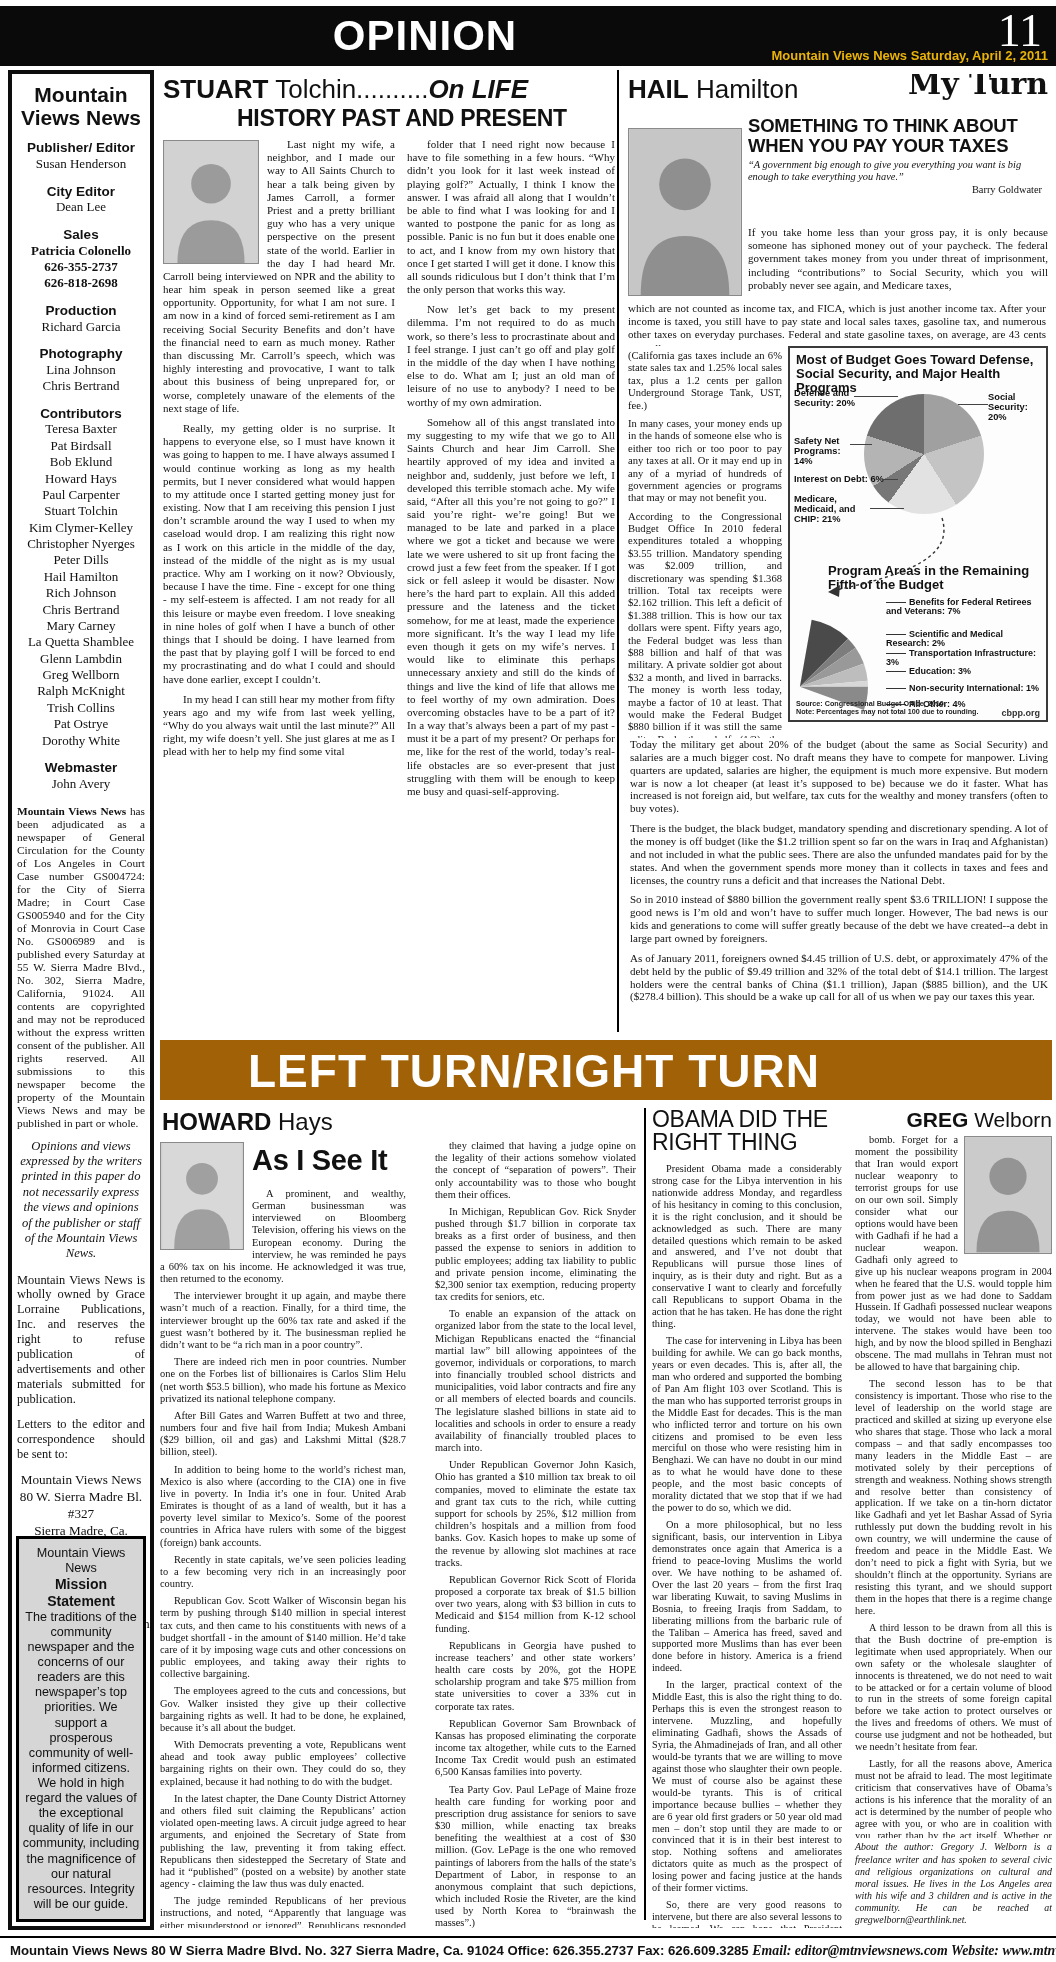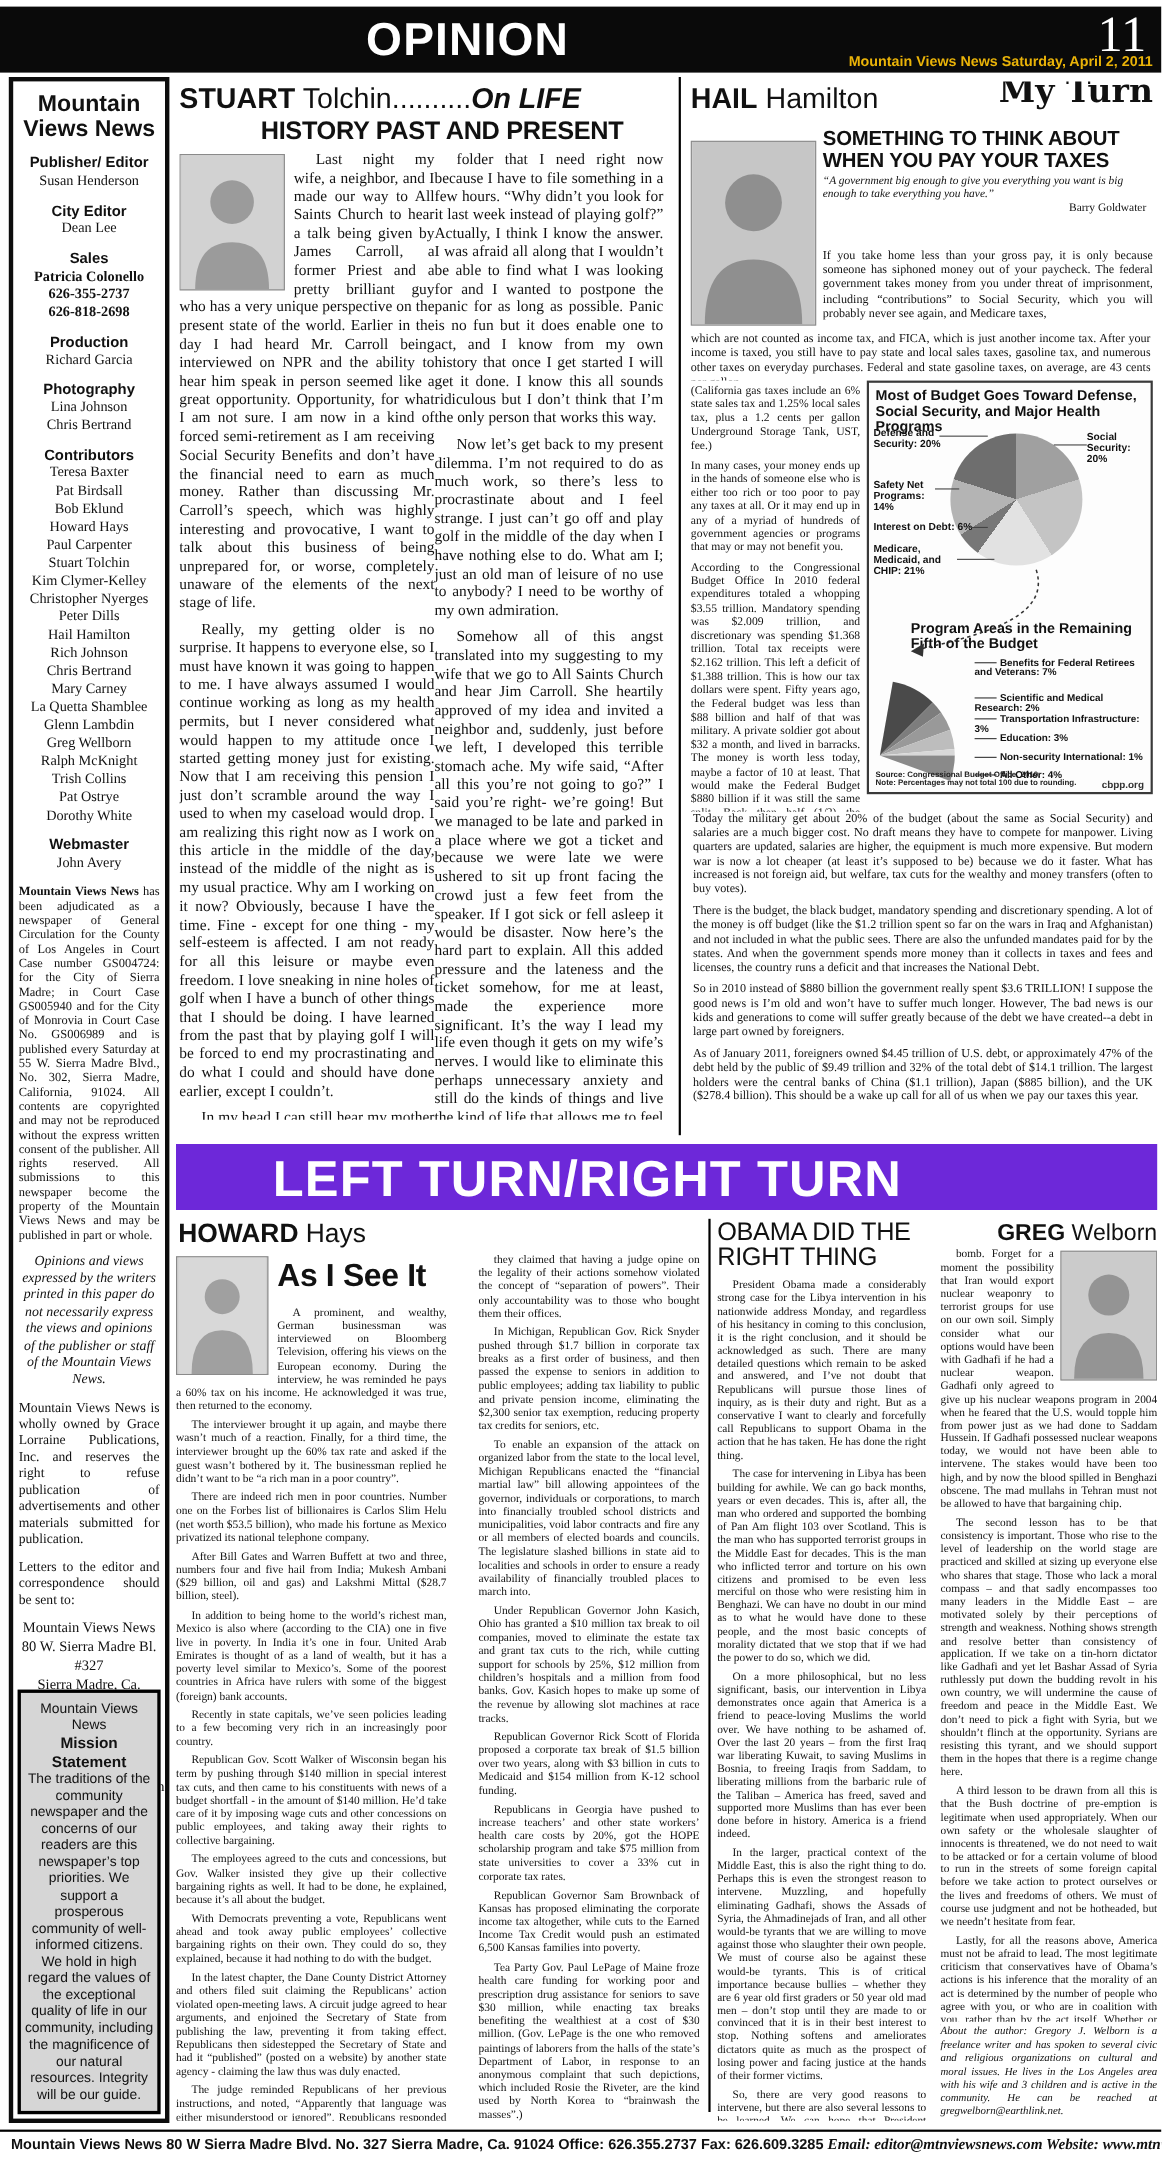--- a/index.html
+++ b/index.html
@@ -41,21 +41,21 @@
   .byl-l{font-family:"Liberation Sans",sans-serif;font-weight:400}
   .photo{background:#cfcfcf;border:1px solid #8a8a8a;overflow:hidden}
   .photo svg{display:block;width:100%;height:100%}
 
   
   #stuart{position:absolute;left:163px;top:74px;width:452px;height:958px;overflow:hidden}
   .st-byline{font-size:26px}
   .st-on{font-style:italic}
   .st-head{font-family:"Liberation Sans",sans-serif;font-weight:700;font-size:23px;letter-spacing:-.3px;
      margin:0 0 6px 74px}
-  .st-cols{display:flex;height:880px;overflow:hidden;font-size:14px;line-height:1.2}
+  .st-cols{display:flex;gap:12px;height:880px;overflow:hidden;font-size:11px;line-height:1.2}
   .st-c1{width:232px}.st-c2{width:208px}
   .ph-stuart{float:left;width:94px;height:122px;margin:2px 8px 4px 0}
 
   
   #hail{position:absolute;left:622px;top:74px;width:430px;height:960px;overflow:hidden}
   .hl-byline{position:absolute;left:6px;top:0;font-size:26px}
   .myturn{position:absolute;left:286px;top:-8px;font-family:"DejaVu Serif",serif;font-weight:700;font-size:30px}
   .ph-hail{position:absolute;left:6px;top:54px;width:112px;height:166px}
   .hl-right{position:absolute;left:126px;top:42px;width:300px}
   .hl-head{font-family:"Liberation Sans",sans-serif;font-weight:700;font-size:18.5px;line-height:1.06;letter-spacing:-.2px}
@@ -90,21 +90,21 @@
      font-weight:700;font-size:9px;line-height:1.05}
   .fan-lab::before{content:"";display:inline-block;width:20px;height:1px;background:#333;
      vertical-align:middle;margin-right:3px}
   .cb-src{position:absolute;left:6px;top:352px;width:200px;font-family:"Liberation Sans",sans-serif;
      font-weight:700;font-size:7.2px;line-height:1.18;color:#222}
   .cb-credit{position:absolute;right:6px;bottom:2px;font-family:"Liberation Sans",sans-serif;
      font-size:9px;font-weight:700;color:#333}
   .cb-arrow{position:absolute;left:0;top:0;pointer-events:none}
 
   
-  #ltbanner{position:absolute;left:160px;top:1040px;width:892px;height:60px;background:#6d28d9}
+  #ltbanner{position:absolute;left:160px;top:1040px;width:892px;height:60px;background:#a16207}
   #ltbanner span{display:block;padding:4px 0 0 88px;font-family:"Liberation Sans",sans-serif;
      font-weight:700;font-size:46px;color:#fff;letter-spacing:1px}
 
   
   #bottom{position:absolute;left:160px;top:1108px;width:892px;height:826px;overflow:hidden}
   #hays{position:absolute;left:0;top:0;width:476px;height:826px}
   .hy-byline{font-size:24px;margin-left:2px}
   .hy-cols{display:flex;gap:29px;margin-top:4px;height:788px;overflow:hidden;font-size:10.4px;line-height:1.17}
   .hy-c1{width:252px}.hy-c2{width:206px}
   .hy-cols p{margin:0 0 5px;text-indent:14px;text-align:justify}

